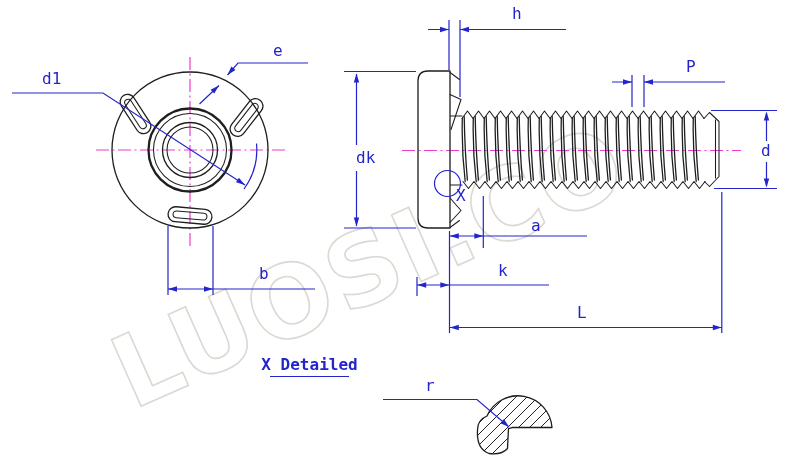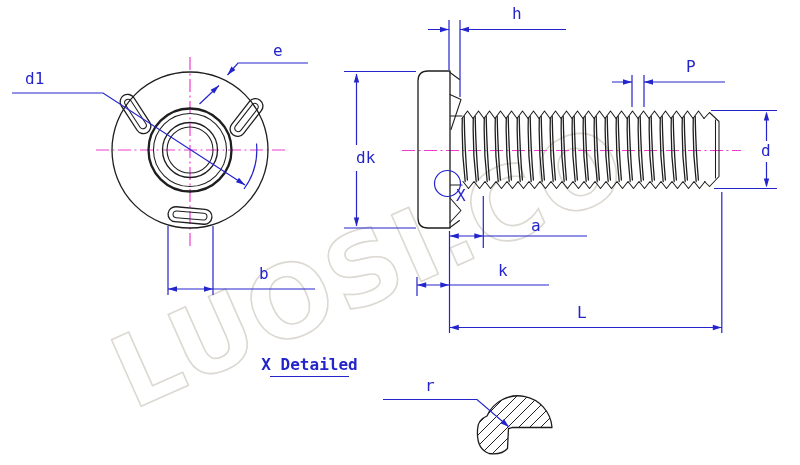--- a/index.html
+++ b/index.html
@@ -130,21 +130,21 @@
           <polygon points="449.8,327.5 458.8,324.8 458.8,330.2" class="arr"></polygon>
           <polygon points="721.8,327.5 712.8,330.2 712.8,324.8" class="arr"></polygon>
           <polygon points="245,185 235.9814394939506,182.3626592183174 238.92249028303175,177.83383815141212" class="arr"></polygon>
           <polygon points="227.5,75 231.3668153943131,66.43625439972068 235.44224712751605,69.97897315626942" class="arr"></polygon>
           <polygon points="219,85.5 214.2592122575962,93.61264023493425 210.5764211132587,89.66333024619072" class="arr"></polygon>
           <polygon points="509,427 500.43625439972067,423.13318460568695 503.97897315626943,419.05775287248395" class="arr"></polygon>
         </g>
     </g>
   </svg>
 
-  <div class="lbl" style="left:25px;top:71px">d1</div>
+  <div class="lbl" style="left:42px;top:71px">d1</div>
   <div class="lbl" style="left:273px;top:43px">e</div>
   <div class="lbl" style="left:259px;top:266px">b</div>
   <div class="lbl" style="left:356px;top:150px">dk</div>
   <div class="lbl" style="left:512px;top:6px">h</div>
   <div class="lbl" style="left:686px;top:59px">P</div>
   <div class="lbl" style="left:761px;top:143px">d</div>
   <div class="lbl" style="left:456px;top:188px">X</div>
   <div class="lbl" style="left:531px;top:218px">a</div>
   <div class="lbl" style="left:498px;top:263px">k</div>
   <div class="lbl" style="left:577px;top:305px">L</div>

